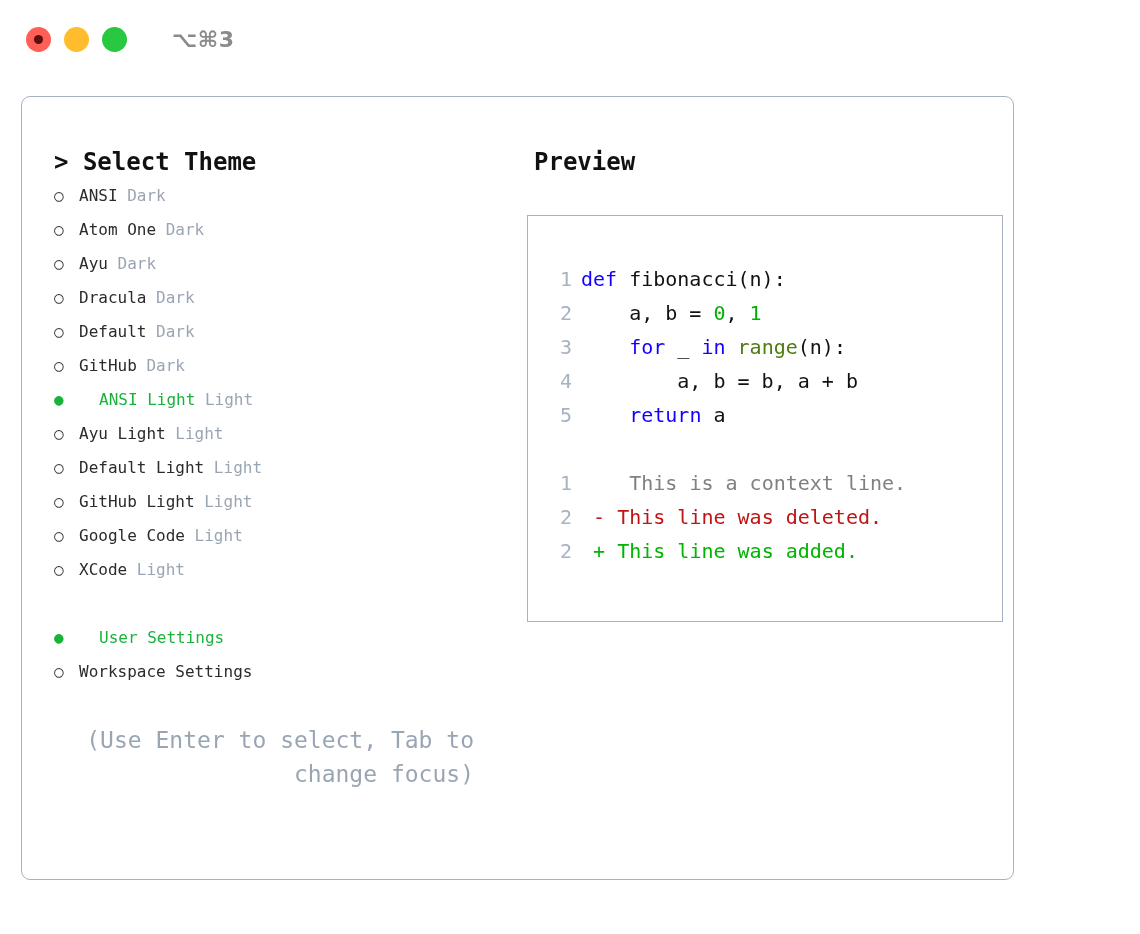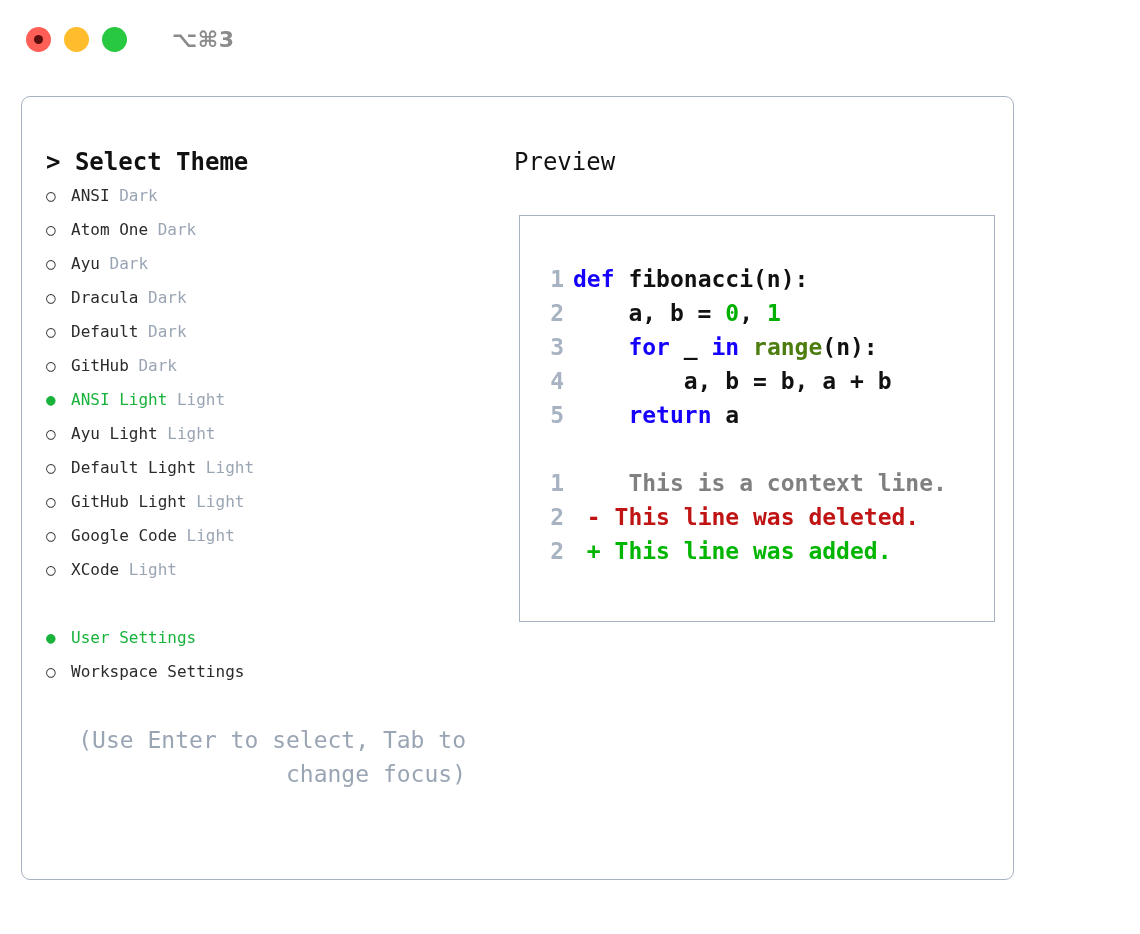--- a/index.html
+++ b/index.html
@@ -78,21 +78,21 @@
     width: 993px;
     height: 784px;
     border: 1.6px solid #a7b2c2;
     border-radius: 9px;
     box-sizing: border-box;
     background: #ffffff;
   }
 
   .columns {
     position: absolute;
-    left: 8px; top: 0;
+    left: 16px; top: 0;
     width: 100%; height: 100%;
     display: flex;
   }
   .col-left  { width: 480px; padding: 48px 0 0 16px; box-sizing: border-box; }
   .col-right { flex: 1; padding: 48px 0 0 0; box-sizing: border-box; }
 
   
   .heading {
     font-size: 24px;
     font-weight: bold;
@@ -106,21 +106,21 @@
     line-height: 34px;
     color: #2b2b2b;
     white-space: pre;
     display: block;
   }
   .opt .bullet { display: inline-block; width: 25px; }
   .opt .bullet .filled { color: #19b33c; }
   .opt .bullet .hollow { color: #3b3b3b; }
   .opt .name  { color: #2b2b2b; }
   .opt .mode  { color: #9aa5b4; }
-  .opt.selected .name { color: #19b33c; }
+  .opt.selected .name { color: #19b33c; margin-left: 20px; }
   .opt.selected .mode { color: #9aa5b4; }
 
   .section-head {
     font-size: 24px;
     line-height: 34px;
     color: #111111;
     white-space: pre;
   }
   .spacer-lg { height: 34px; }
   .spacer-md { height: 34px; }
@@ -130,42 +130,41 @@
     line-height: 34px;
     color: #9aa5b4;
     width: 420px;
     white-space: pre-wrap;
     text-align: right;
   }
 
   
   .preview-title {
     font-size: 24px;
-    font-weight: normal;
-    color: #111111;
-    line-height: 34px;
-    margin-left: 4px;
+    font-weight: bold;
+    color: #111111;
+    line-height: 34px;
+    margin-left: 16px;
     white-space: pre;
   }
   .code-box {
     margin-top: 36px;
     margin-left: 9px;
     width: 476px;
     height: 407px;
     border: 1.6px solid #a7b2c2;
     box-sizing: border-box;
     background: #ffffff;
     padding: 46px 0 0 18px;
   }
   .cline {
-    font-size: 23px;
-    line-height: 34px;
-    white-space: pre;
-    color: #111111;
-    font-weight: bold;
+    font-size: 20px;
+    line-height: 34px;
+    white-space: pre;
+    color: #111111;
   }
   .ln {
     color: #a7b2c2;
     display: inline-block;
     width: 26px;
     text-align: right;
     margin-right: 9px;
   }
   .kw   { color: #1500ff; }
   .num  { color: #00b000; }

